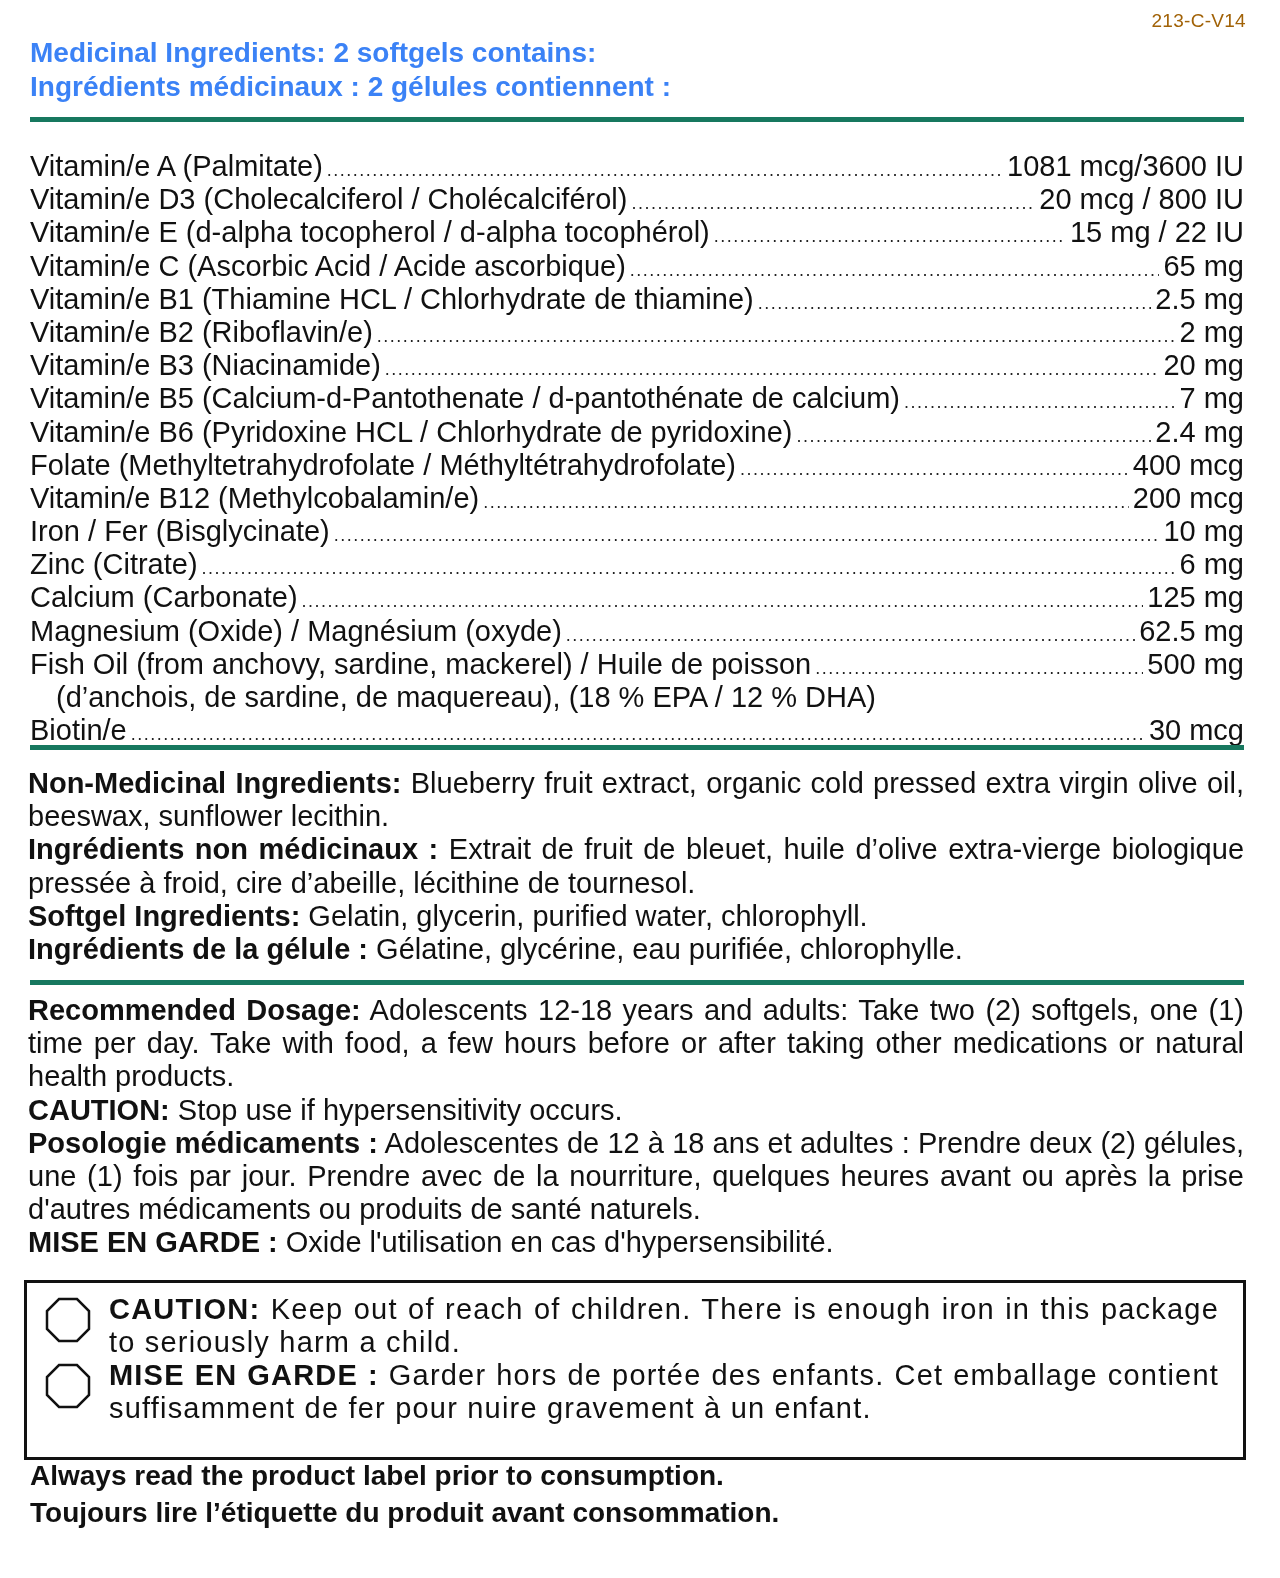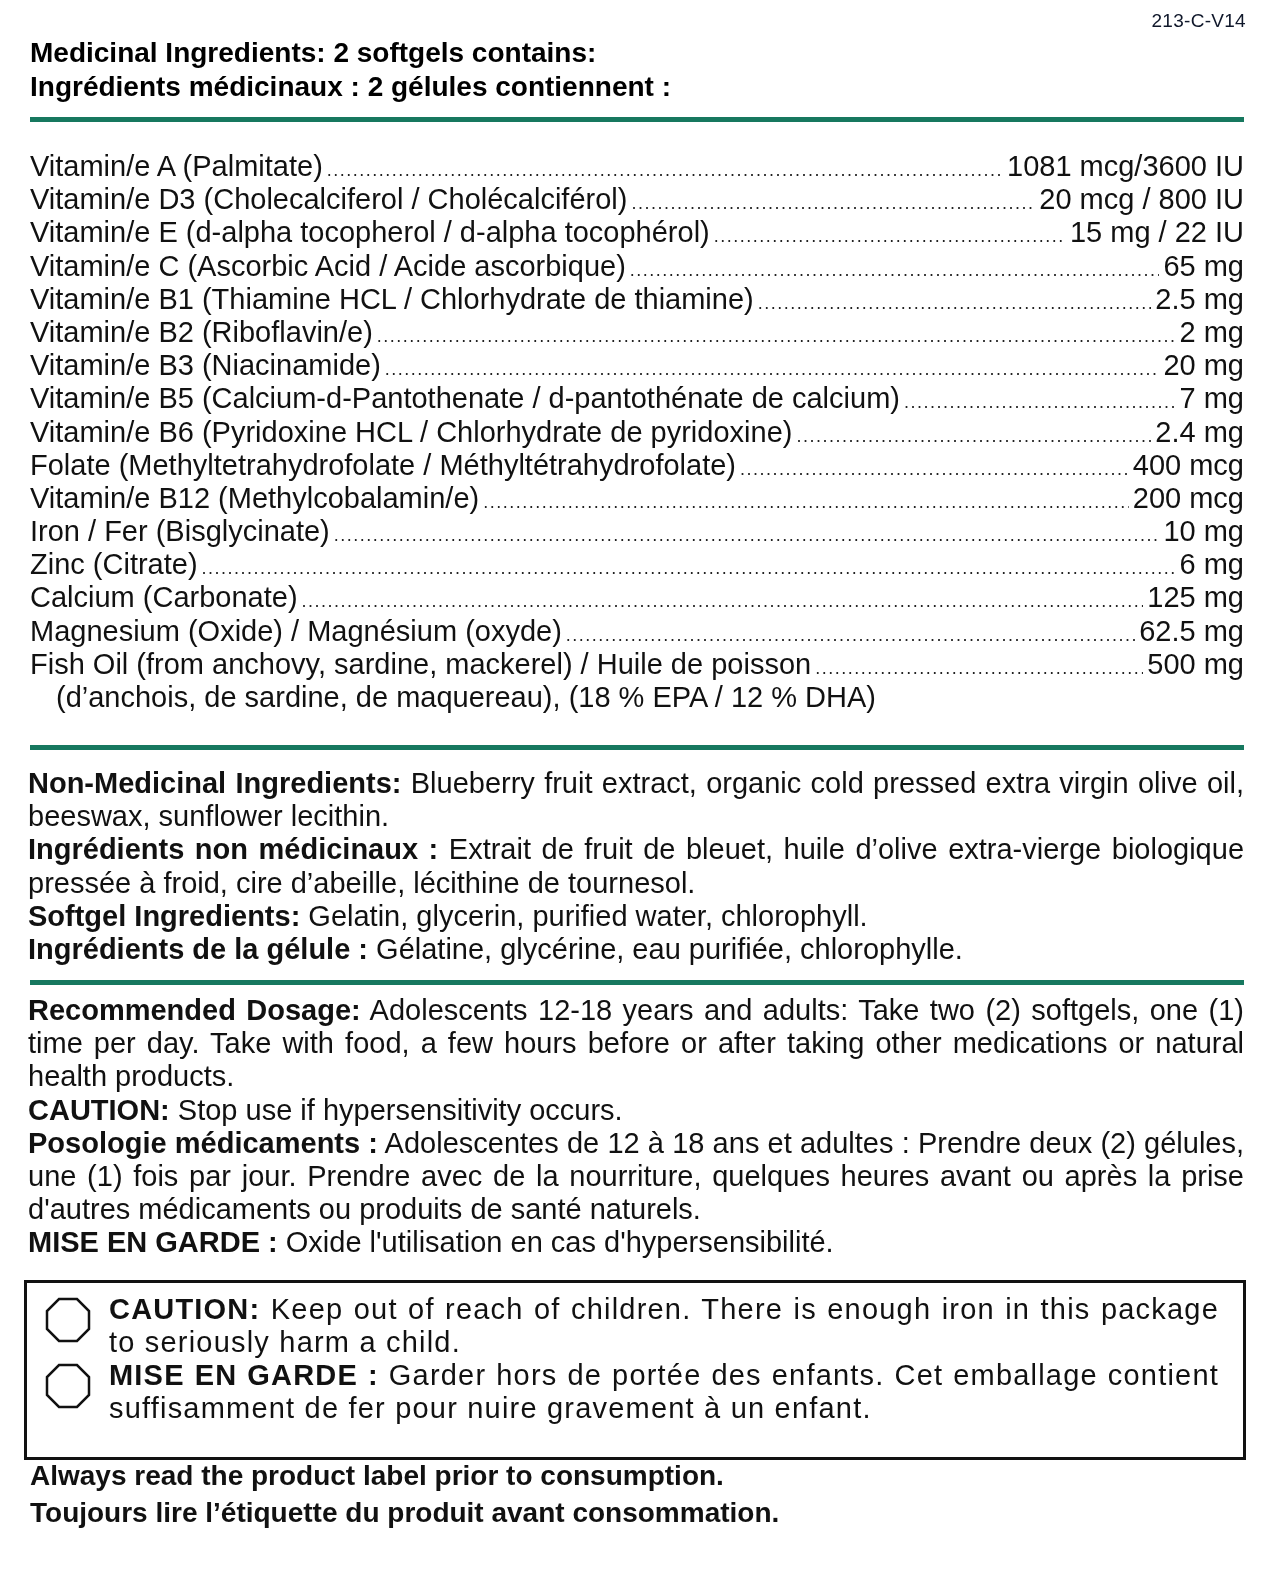--- a/index.html
+++ b/index.html
@@ -9,31 +9,31 @@
       position: relative;
       overflow: hidden;
       color: #111111;
       font-family: "Liberation Sans", sans-serif;
     }
     .code {
       position: absolute;
       top: 10px;
       right: 34px;
       font-size: 19px;
-      color: #0f172a;
+      color: #a16207;
       letter-spacing: 0.3px;
     }
     .heading {
       position: absolute;
       left: 30px;
       top: 36px;
       font-size: 28px;
       line-height: 34px;
       font-weight: bold;
-      color: #000000;
+      color: #3b82f6;
     }
     .rule {
       position: absolute;
       left: 30px;
       width: 1214px;
       height: 5px;
       background: #17785f;
     }
     .table {
       position: absolute;
@@ -195,20 +195,25 @@
       <span class="dots"></span>
       <span class="amt">62.5 mg</span>
     </div>
   <div class="row">
       <span class="name">Fish Oil (from anchovy, sardine, mackerel) / Huile de poisson</span>
       <span class="dots"></span>
       <span class="amt">500 mg</span>
     </div>
   <div class="row cont">
       <span class="name">(d’anchois, de sardine, de maquereau), (18 % EPA / 12 % DHA)</span>
+    </div>
+  <div class="row">
+      <span class="name">Biotin/e</span>
+      <span class="dots"></span>
+      <span class="amt">30 mcg</span>
     </div>
 </div>
 
 <div class="rule" style="top:745px;"></div>
 
 <div class="para" style="top:767px;">
   <p class="justify"><b>Non-Medicinal Ingredients:</b><span> Blueberry fruit extract, organic cold pressed extra virgin olive oil, beeswax, sunflower lecithin.</span></p>
   <p class="justify"><b>Ingrédients non médicinaux :</b><span> Extrait de fruit de bleuet, huile d’olive extra-vierge biologique pressée à froid, cire d’abeille, lécithine de tournesol.</span></p>
   <p><b>Softgel Ingredients:</b><span> Gelatin, glycerin, purified water, chlorophyll.</span></p>
   <p><b>Ingrédients de la gélule :</b><span> Gélatine, glycérine, eau purifiée, chlorophylle.</span></p>

